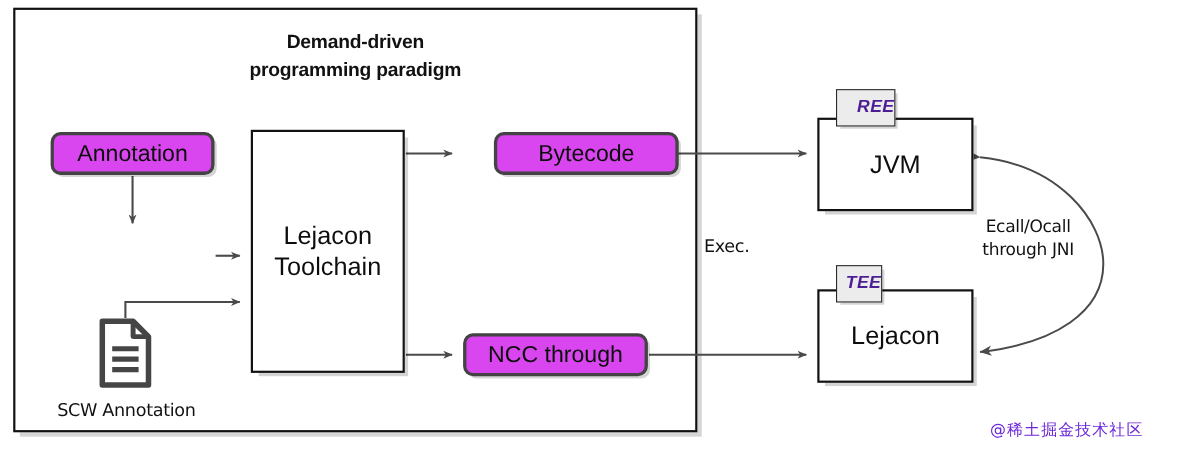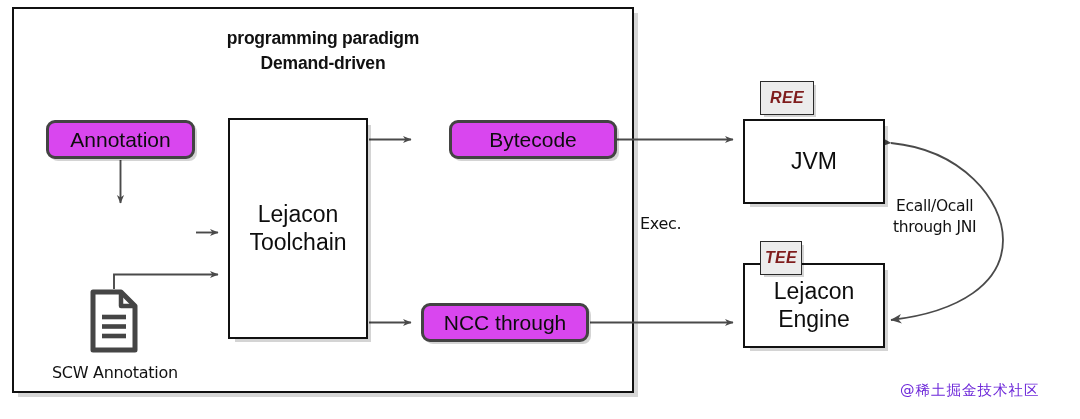--- a/index.html
+++ b/index.html
@@ -67,36 +67,36 @@
     display:flex;
     flex-direction:column;
     align-items:center;
     justify-content:center;
     font-size:23px;
     color:#0d0d0d;
     line-height:1.18;
     box-shadow:5px 5px 0 -2px rgba(0,0,0,0.17);
   }
   #box-toolchain{ left:228px; top:118px; width:140px; height:221px; font-size:23px;}
-  #box-jvm      { left:743px; top:119px; width:142px; height:85px; }
+  #box-jvm      { left:743px; top:107px; width:142px; height:85px; }
   #box-engine   { left:743px; top:263px; width:142px; height:85px; }
 
   
   .badge{
     position:absolute;
     background:#ececec;
     border:1.6px solid #2a2a2a;
     box-sizing:border-box;
     display:flex;
     align-items:center;
-    justify-content:center;
+    justify-content:flex-end;
     font-style:italic;
     font-weight:bold;
     font-size:16px;
-    color:#7f1d1d;
+    color:#4c1d95;
     letter-spacing:0.3px;
     box-shadow:3px 3px 0 -1px rgba(0,0,0,0.17);
   }
   #badge-ree{ left:760px; top:81px; width:54px; height:34px; }
   #badge-tee{ left:760px; top:241px; width:42px; height:34px; }
 
   
   .hand{
     position:absolute;
     font-family:"DejaVu Sans", sans-serif;
@@ -140,22 +140,22 @@
     font-family:"DejaVu Sans", sans-serif;
   }
 </style>
 </head>
 <body>
 
 <div id="stage">
 
   <div class="panel" id="panel-left">
     <div class="panel-title" id="title-left">
+      <div>Demand-driven</div>
       <div>programming paradigm</div>
-      <div>Demand-driven</div>
     </div>
   </div>
 
 
   <svg id="wires" viewBox="0 0 1080 419">
     <defs>
       <marker id="ah" markerWidth="9" markerHeight="9" refX="8" refY="4.5" orient="auto" markerUnits="userSpaceOnUse">
         <path d="M0,0.9 L8.6,4.5 L0,8.1 L2.4,4.5 Z" fill="#4a4a4a"></path>
       </marker>
       <marker id="ah2" markerWidth="12" markerHeight="12" refX="10.5" refY="6" orient="auto" markerUnits="userSpaceOnUse">
@@ -217,21 +217,20 @@
 
   <div class="sbox" id="box-jvm">
     <span>JVM</span>
   </div>
   <div class="badge" id="badge-ree">
     <span>REE</span>
   </div>
 
   <div class="sbox" id="box-engine">
     <span>Lejacon</span>
-    <span>Engine</span>
   </div>
   <div class="badge" id="badge-tee">
     <span>TEE</span>
   </div>
 
   <div class="hand" id="label-ecall">
     <div>Ecall/Ocall</div>
     <div>through JNI</div>
   </div>
 

